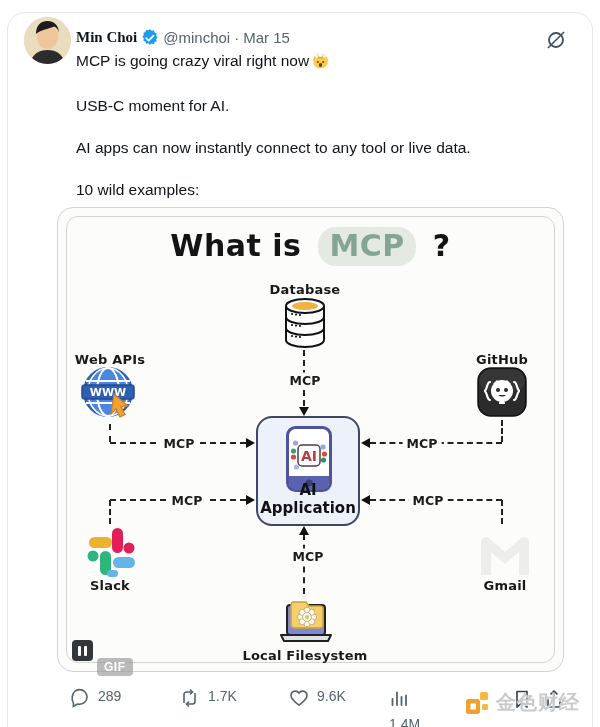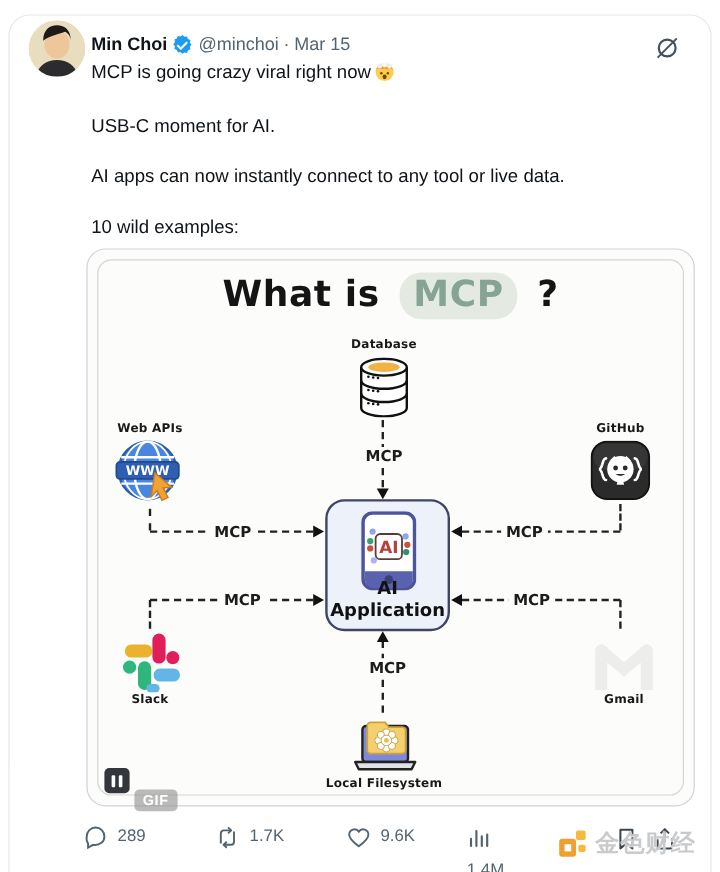--- a/index.html
+++ b/index.html
@@ -5,38 +5,38 @@
   html,body{margin:0;padding:0;background:#fff;}
   #root{position:relative;width:600px;height:727px;overflow:hidden;background:#fff;
         font-family:"Liberation Sans",sans-serif;color:#0f1419;}
   .tweet-card{position:absolute;left:7px;top:12px;width:584px;height:745px;
               background:#fff;border:1px solid #e7e7e8;border-radius:18px;}
   
   .avatar{position:absolute;left:24px;top:17px;width:47px;height:47px;border-radius:50%;
           overflow:hidden;background:#e9ddc0;}
   .name-row{position:absolute;left:76px;top:28px;display:flex;align-items:center;gap:4px;
             font-size:15px;line-height:19px;white-space:nowrap;}
-  .author{font-weight:700;color:#0f1419;}
+  .author{font-weight:700;color:#0f1419;font-family:Liberation Serif, serif;}
   .meta{color:#536471;font-weight:400;}
   .grok-btn{position:absolute;left:544px;top:28px;width:24px;height:24px;cursor:pointer;}
   
   .tweet-body{position:absolute;left:76px;top:50px;width:502px;}
   .tweet-body p{margin:0 0 21px 0;font-size:15.5px;line-height:21px;color:#0f1419;}
   .emoji{display:inline-block;vertical-align:-3px;margin-left:3px;}
   
-  .media{position:absolute;left:72px;top:207px;width:505px;height:463px;background:#fcfcfb;
+  .media{position:absolute;left:57px;top:207px;width:505px;height:463px;background:#fcfcfb;
          border:1px solid #cfd3d6;border-radius:16px;cursor:pointer;}
   .media-inner-frame{position:absolute;left:8px;top:8px;right:8px;bottom:8px;
          border:1.5px solid #d4d4d1;border-radius:12px;pointer-events:none;}
   .dg-title{position:absolute;left:0;top:20px;width:100%;text-align:center;
             font-family:"DejaVu Sans",sans-serif;font-weight:800;font-size:30px;
             letter-spacing:.5px;color:#141414;}
   .dg-title .hl{background:#e4eae2;color:#86a493;border-radius:18px;padding:1px 11px 3px;margin:0 6px;}
   .nlab{position:absolute;transform:translate(-50%,0);font-family:"DejaVu Sans",sans-serif;
-        font-weight:700;font-size:10px;color:#191919;white-space:nowrap;letter-spacing:.2px;}
+        font-weight:700;font-size:13px;color:#191919;white-space:nowrap;letter-spacing:.2px;}
   .mcp-lab{position:absolute;transform:translate(-50%,-50%);font-family:"DejaVu Sans",sans-serif;
         font-weight:700;font-size:12.5px;color:#1c1c1c;background:#fcfcfb;padding:0 4px;z-index:2;}
   .dash-v{position:absolute;width:0;border-left:2px dashed #222;}
   .dash-h{position:absolute;height:0;border-top:2px dashed #222;}
   .arr{position:absolute;width:0;height:0;}
   .arr-r{border-left:9px solid #111;border-top:5px solid transparent;border-bottom:5px solid transparent;}
   .arr-l{border-right:9px solid #111;border-top:5px solid transparent;border-bottom:5px solid transparent;}
   .arr-d{border-top:9px solid #111;border-left:5px solid transparent;border-right:5px solid transparent;}
   .arr-u{border-bottom:9px solid #111;border-left:5px solid transparent;border-right:5px solid transparent;}
   .center-box{position:absolute;left:198px;top:208px;width:104px;height:110px;background:#edf1fa;

